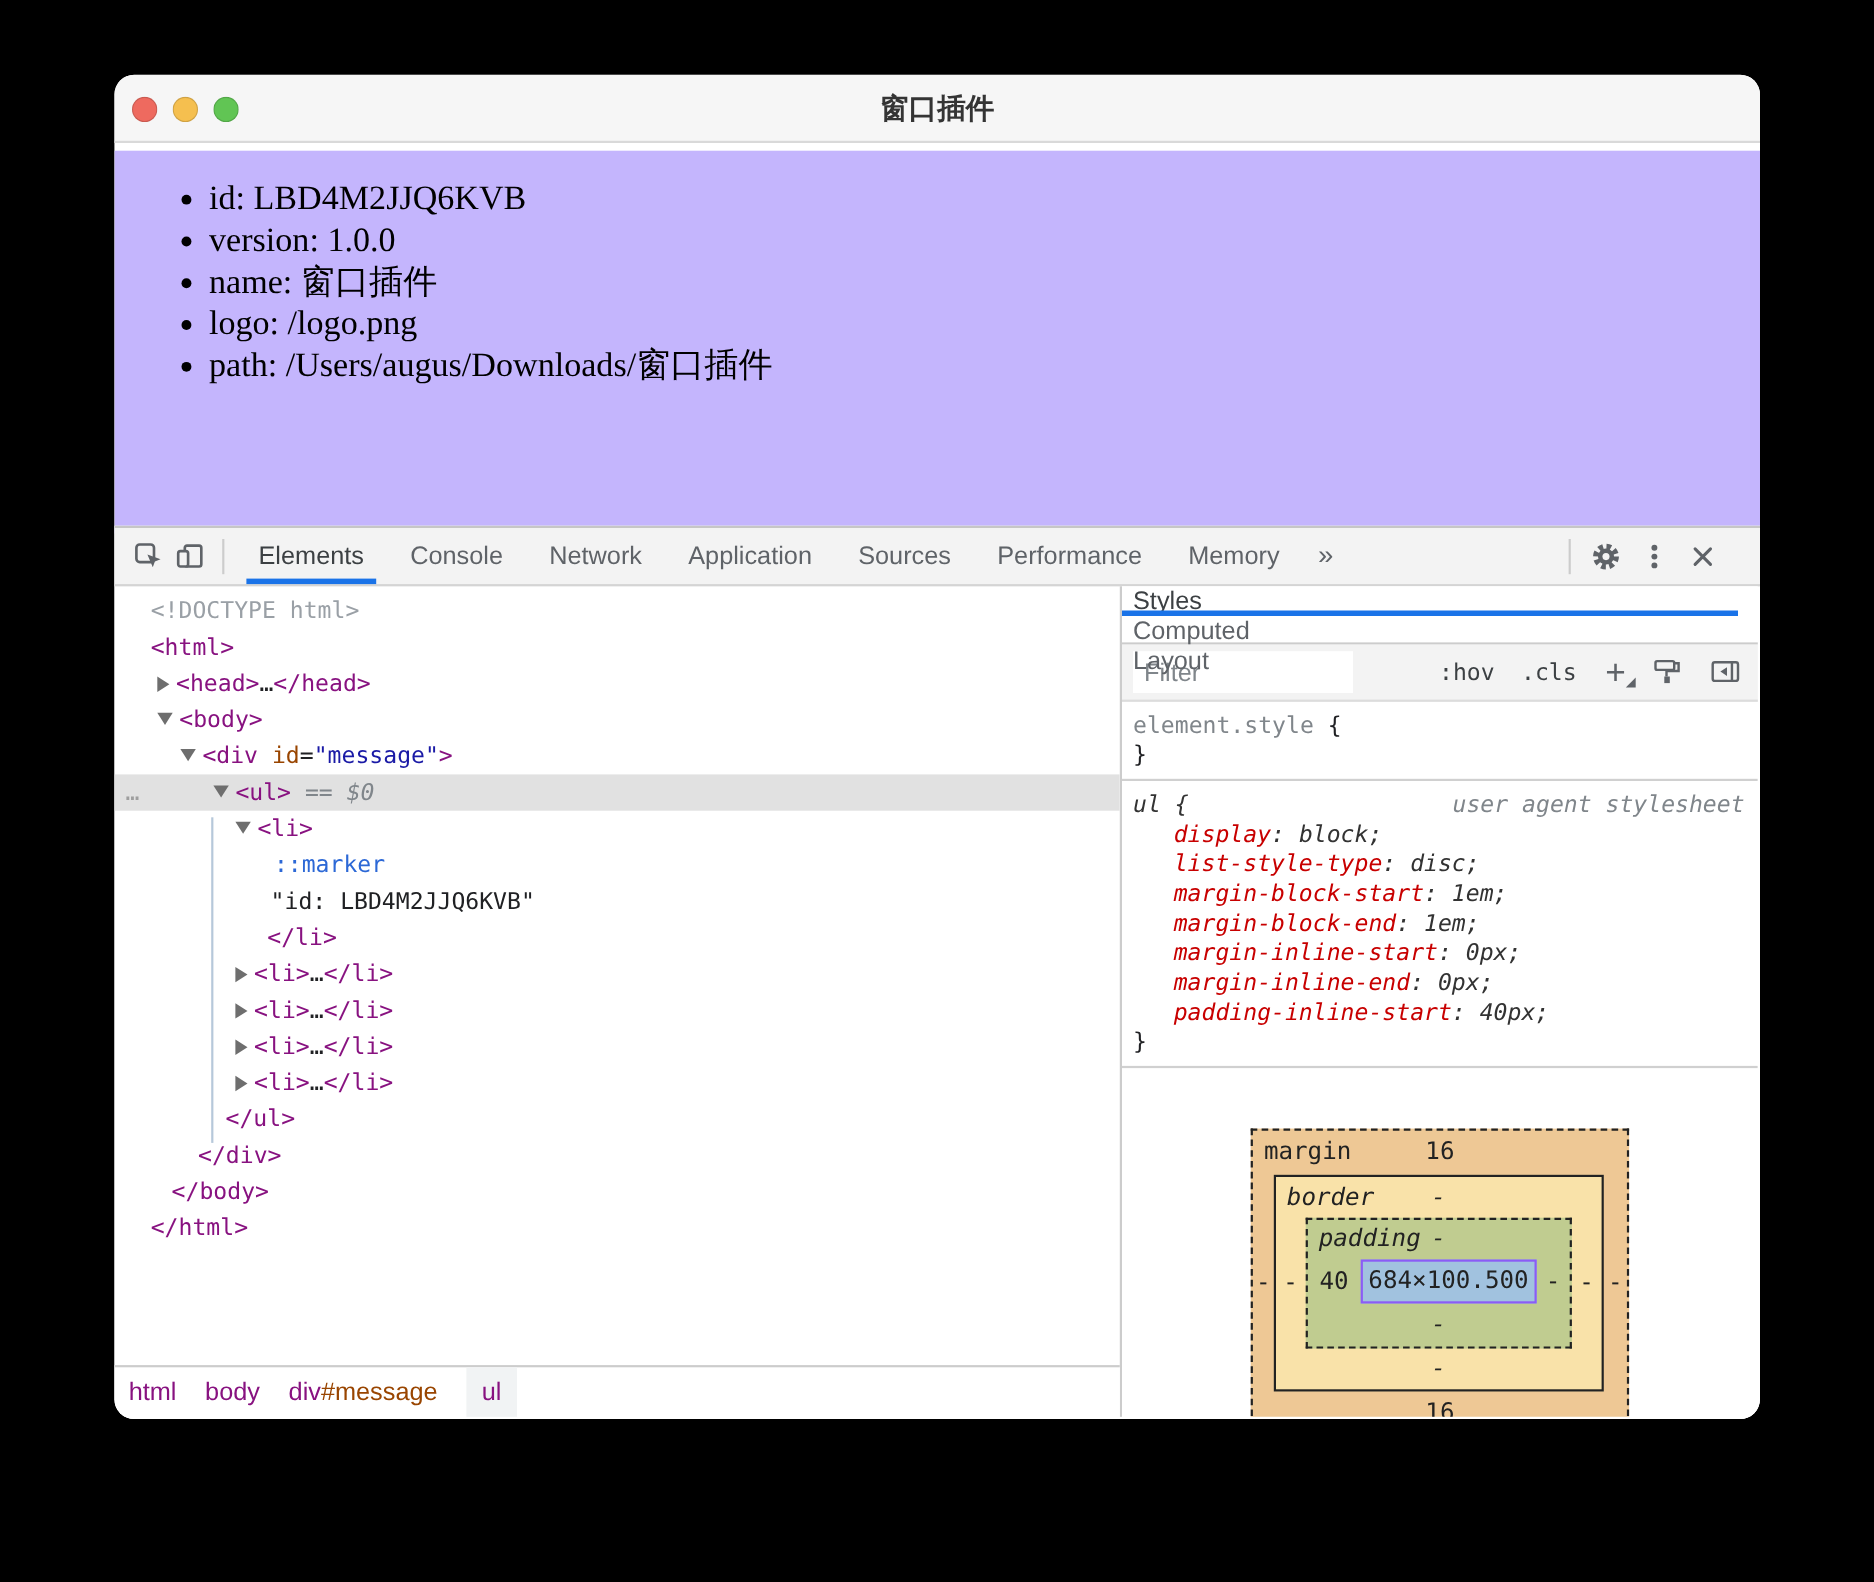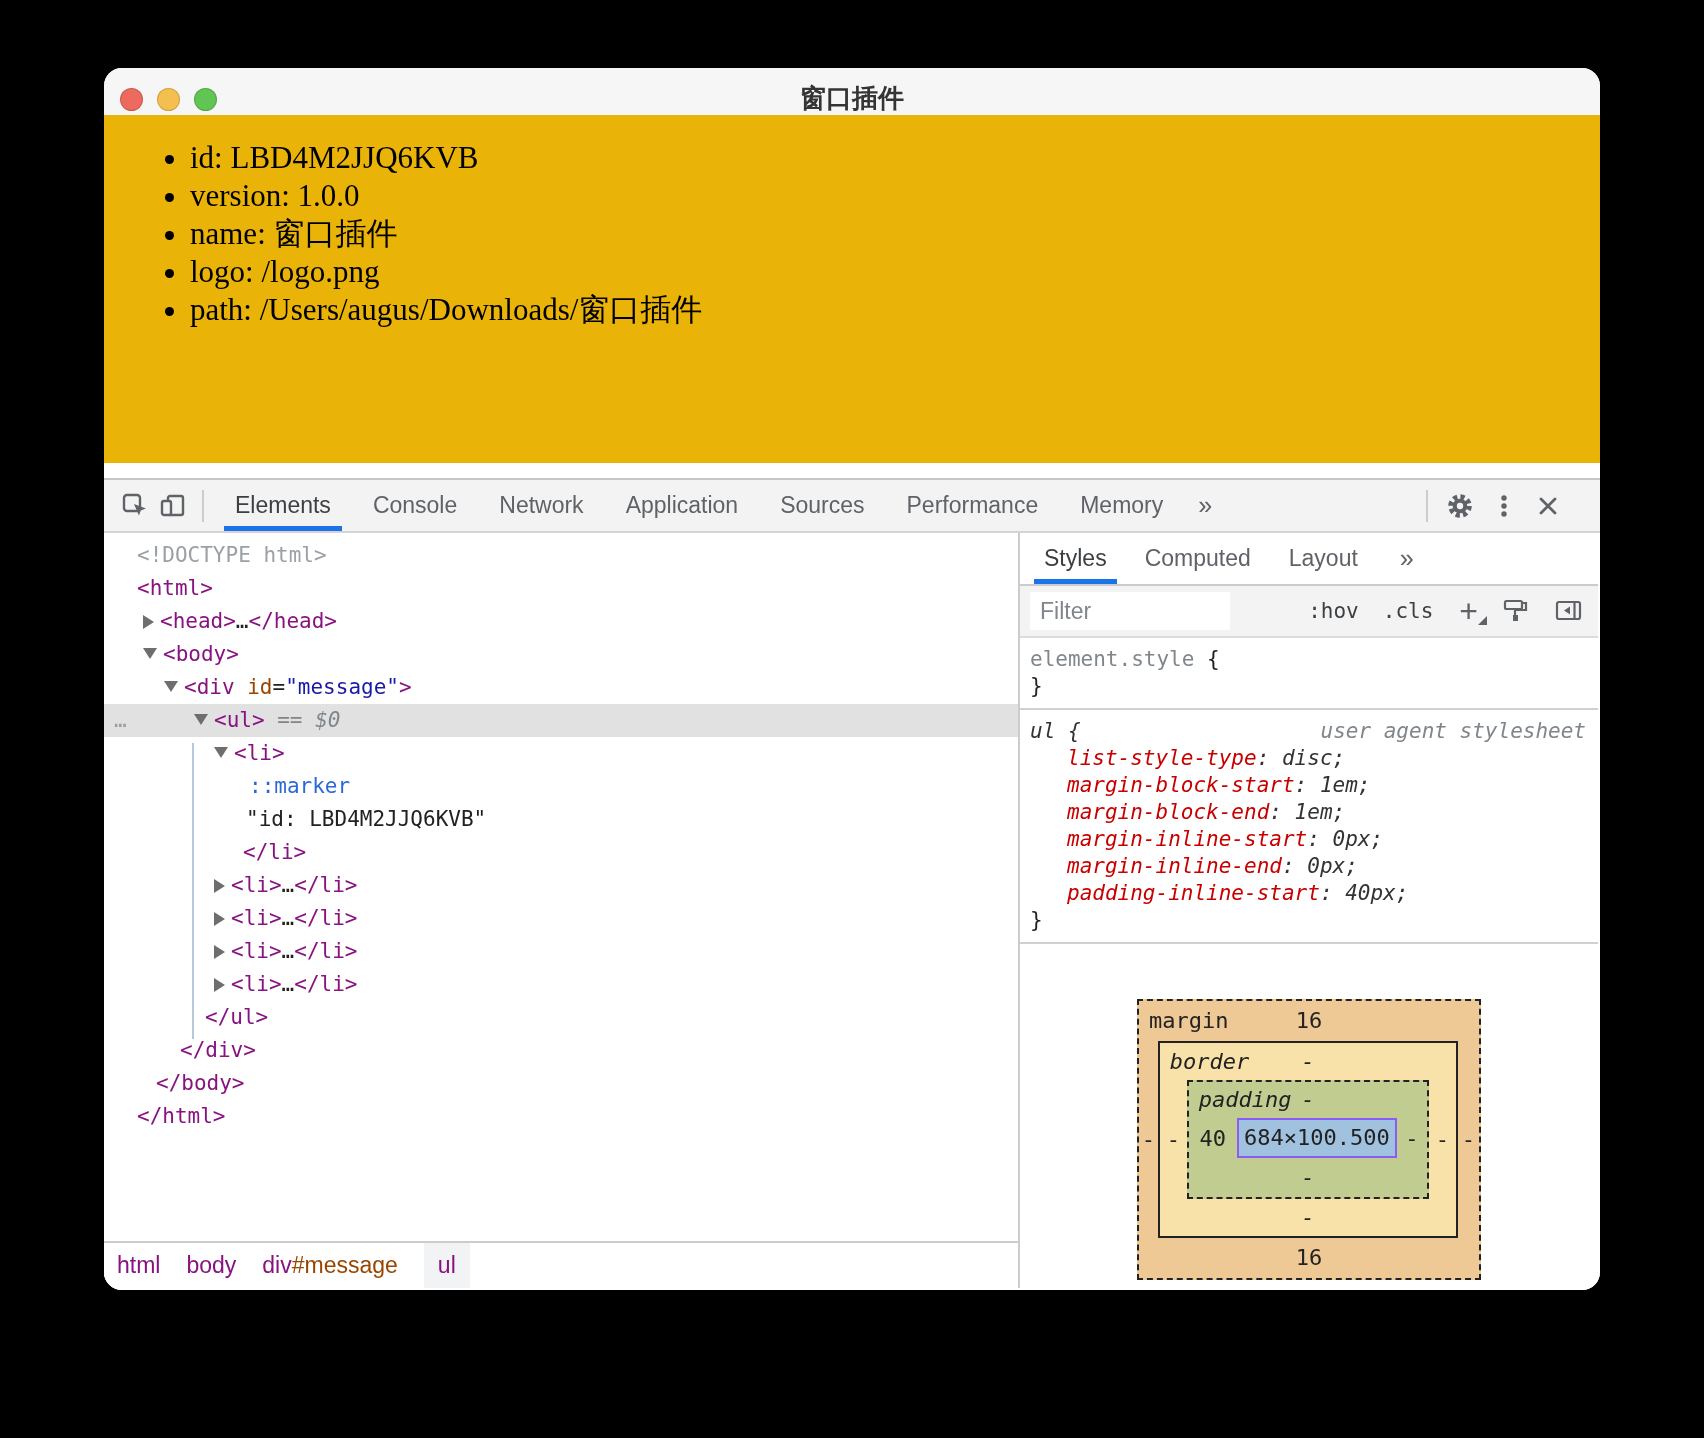--- a/index.html
+++ b/index.html
@@ -11,21 +11,21 @@
   
   .titlebar { position:relative; height:62px; background:#f6f6f6; border-bottom:2px solid #d9d9d9; }
   .tl { position:absolute; top:20px; width:23px; height:23px; border-radius:50%; border:1px solid rgba(0,0,0,.15); }
   .tl.red    { left:16px;  background:#ee6a5f; }
   .tl.yellow { left:53px;  background:#f5bf4f; }
   .tl.green  { left:90px;  background:#61c554; }
   .wtitle { position:absolute; left:0; right:0; top:0; height:60px; line-height:60px; text-align:center;
             font-size:26px; font-weight:700; color:#343434; }
 
   
-  .page { position:absolute; top:47px; left:0; right:0; height:348px; background:#eab308; overflow:hidden; }
+  .page { position:absolute; top:69px; left:0; right:0; height:348px; background:#c4b5fd; overflow:hidden; }
   .page ul { margin:24px 0 0 0; padding-left:86px; font-family:"Liberation Serif", serif;
              font-size:31px; color:#000; }
   .page li { line-height:38px; }
 
   
   .devtools { position:absolute; left:0; right:0; top:410px; height:812px; background:#fff; }
 
   .dt-toolbar { height:55px; background:#f3f3f3; border-top:2px solid #c6c6c6; border-bottom:2px solid #d4d4d4;
                 display:flex; align-items:stretch; padding:0 30px 0 12px; }
   .icon-btn { display:flex; align-items:center; justify-content:center; width:38px; }
@@ -60,21 +60,21 @@
   .ps  { color:#2c68d6; }
   .tx  { color:#202124; }
 
   .crumbs { height:47px; border-top:2px solid #ccc; background:#fff; display:flex; align-items:stretch;
             padding-left:13px; font-size:23px; }
   .crumb { display:flex; align-items:center; margin-right:26px; white-space:pre; }
   .crumb.sel { background:#f1f3f4; padding:0 14px; margin-right:0; }
 
   
   .styles-pane { width:578px; display:flex; flex-direction:column; background:#fff; }
-  .sp-tabs { height:53px; border-bottom:2px solid #ccc; display:flex; align-items:stretch; padding-left:14px; font-size:23px; }
+  .sp-tabs { height:53px; border-bottom:2px solid #ccc; display:flex; align-items:stretch; font-size:23px;flex-direction:column; }
   .sp-tab { display:flex; align-items:center; padding:0 10px; margin-right:18px; color:#5f6368; position:relative; }
   .sp-tab.active { color:#3c4043; }
   .sp-tab.active::after { content:""; position:absolute; left:0; right:0; bottom:0; height:5px; background:#1a73e8; }
   .sp-filter { height:52px; background:#f3f3f3; border-bottom:2px solid #dcdcdc; display:flex; align-items:center;
                padding:0 14px 0 10px; }
   .filter-input { width:200px; height:38px; border:none; outline:none; background:#fff; font-size:23px;
                   padding:0 10px; color:#202124; margin-right:auto; font-family:"Liberation Sans", sans-serif; }
   .filter-input::placeholder { color:#80868b; }
   .ftxt { font-family:"DejaVu Sans Mono", monospace; font-size:21px; color:#3c4043; margin-left:24px; }
   .plus { font-size:32px; color:#5f6368; margin-left:26px; position:relative; line-height:32px; }
@@ -263,20 +263,21 @@
 
         <div class="sp-body">
           <div class="sec">
             <div><span class="selgray">element.style</span> <span>{</span></div>
             <div><span>}</span></div>
           </div>
           <div class="sec-div"></div>
 
           <div class="sec">
             <div><span class="origin">user agent stylesheet</span><span class="val">ul {</span></div>
+            <div class="decl"><span class="prop">display</span><span class="pv">: </span><span class="val">block</span><span class="pv">;</span></div>
             <div class="decl"><span class="prop">list-style-type</span><span class="pv">: </span><span class="val">disc</span><span class="pv">;</span></div>
             <div class="decl"><span class="prop">margin-block-start</span><span class="pv">: </span><span class="val">1em</span><span class="pv">;</span></div>
             <div class="decl"><span class="prop">margin-block-end</span><span class="pv">: </span><span class="val">1em</span><span class="pv">;</span></div>
             <div class="decl"><span class="prop">margin-inline-start</span><span class="pv">: </span><span class="val">0px</span><span class="pv">;</span></div>
             <div class="decl"><span class="prop">margin-inline-end</span><span class="pv">: </span><span class="val">0px</span><span class="pv">;</span></div>
             <div class="decl"><span class="prop">padding-inline-start</span><span class="pv">: </span><span class="val">40px</span><span class="pv">;</span></div>
             <div><span>}</span></div>
           </div>
           <div class="sec-div"></div>
 

